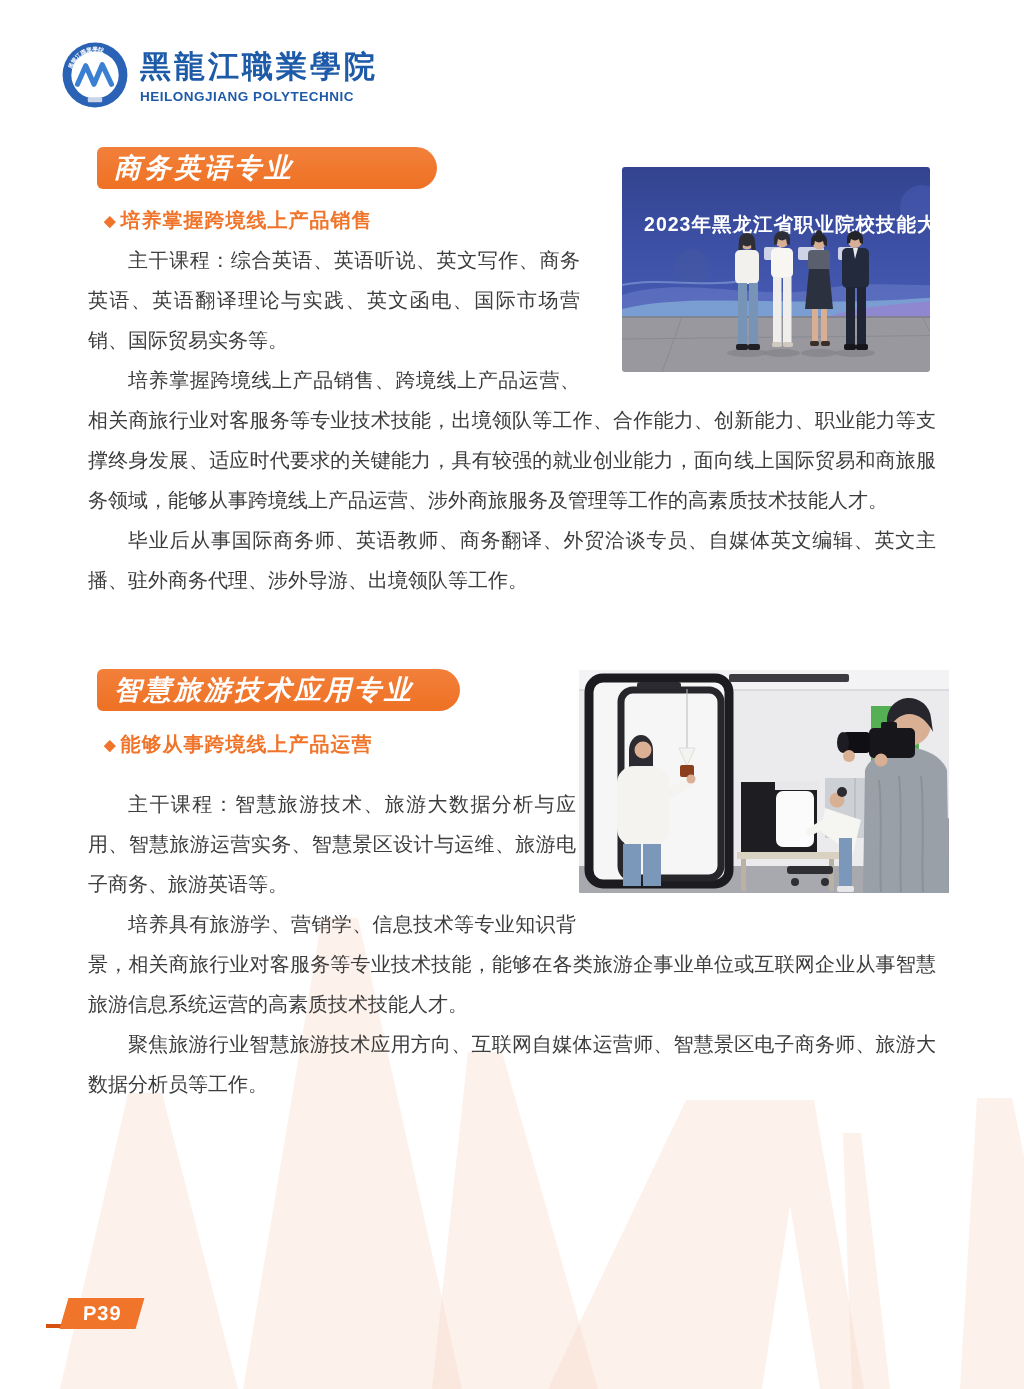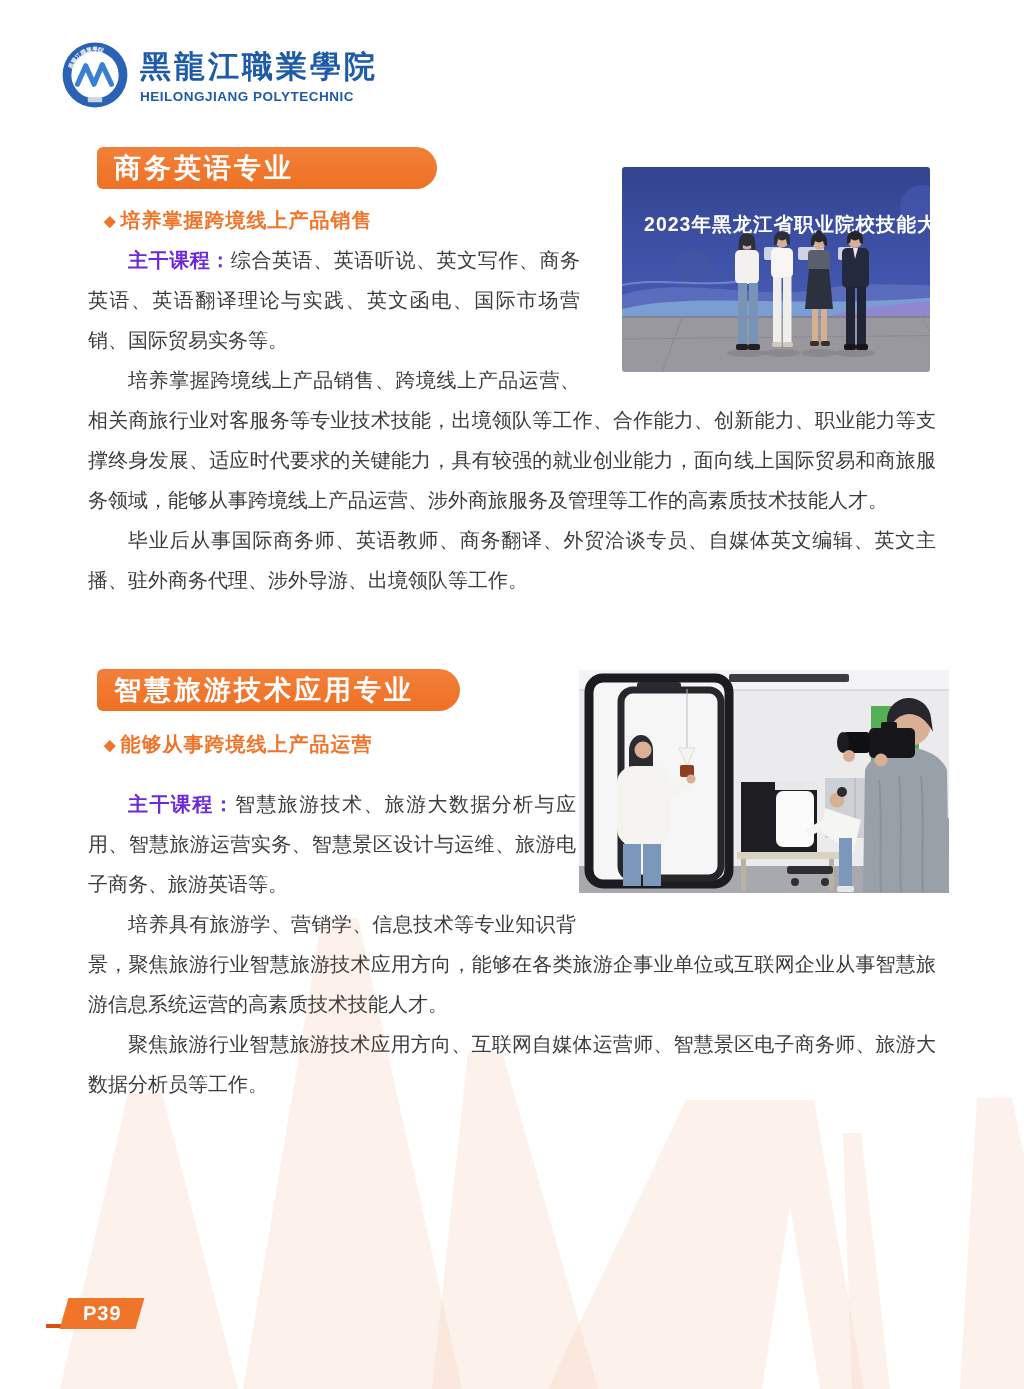--- a/index.html
+++ b/index.html
@@ -20,21 +20,21 @@
   .logo-en{
     color:#1d5aa8;font-size:13.5px;font-weight:bold;letter-spacing:.5px;
     margin-top:2px;line-height:15px;
   }
   
   .banner{
     position:absolute;left:97px;height:42px;z-index:2;
     background:linear-gradient(180deg,#f2803a 0%,#ee7124 100%);
     border-radius:6px 21px 21px 6px;
     display:flex;align-items:center;padding-left:17px;box-sizing:border-box;
-    color:#ffffff;font-size:27px;font-weight:bold;letter-spacing:3px;
+    color:#ffffff;font-size:27px;font-weight:bold;letter-spacing:3px;font-style:italic;
   }
   .banner-1{top:147px;width:340px;}
   .banner-2{top:669px;width:363px;}
   
   .tagline{
     position:absolute;left:104px;z-index:2;color:#f0752b;font-weight:bold;
     font-size:20px;letter-spacing:1px;display:flex;align-items:center;
   }
   .tagline-1{top:207px;}
   .tagline-2{top:731px;}
@@ -43,21 +43,21 @@
   .content{
     position:absolute;left:88px;width:848px;z-index:2;
     color:#3c3c3c;font-size:20px;line-height:40px;text-align:justify;
   }
   .content-1{top:240px;height:370px;}
   .content-2{top:784px;height:330px;}
   .content p{margin:0;text-indent:2em;}
   .img-spacer{float:right;}
   .spacer-1{width:356px;height:133px;}
   .spacer-2{width:360px;height:130px;}
-  .orange-label{color:#6d28d9;font-weight:bold;}
+  .orange-label{color:#404040;font-weight:normal;}
   
   .photo{position:absolute;z-index:3;overflow:hidden;border-radius:3px;line-height:0;}
   .photo-1{left:582px;top:167px;width:308px;height:205px;margin-left:40px;}
   .photo-2{left:578px;top:670px;width:372px;height:223px;}
   
   .badge-line{position:absolute;left:46px;top:1324px;width:54px;height:4px;background:#d6500f;z-index:3;}
   .badge{
     position:absolute;left:64px;top:1298px;width:76px;height:31px;background:#f0752b;
     transform:skewX(-16deg);z-index:4;display:flex;align-items:center;justify-content:center;
   }
@@ -263,21 +263,21 @@
         <ellipse cx="264" cy="72.5" rx="6" ry="10.5" fill="#1c1c22"></ellipse>
         <circle cx="270" cy="86" r="6" fill="#d9b094"></circle>
         <circle cx="302" cy="90" r="6.5" fill="#d9b094"></circle>
       </g>
     </svg>
   </div>
 
   <div class="content content-2">
     <div class="img-spacer spacer-2"></div>
     <p><span class="orange-label">主干课程：</span><span>智慧旅游技术、旅游大数据分析与应用、智慧旅游运营实务、智慧景区设计与运维、旅游电子商务、旅游英语等。</span></p>
-    <p>培养具有旅游学、营销学、信息技术等专业知识背景，聚焦旅游行业智慧旅游技术应用方向，能够在各类旅游企事业单位或互联网企业从事智慧旅游信息系统运营的高素质技术技能人才。</p>
+    <p>培养具有旅游学、营销学、信息技术等专业知识背景，相关商旅行业对客服务等专业技术技能，能够在各类旅游企事业单位或互联网企业从事智慧旅游信息系统运营的高素质技术技能人才。</p>
     <p>聚焦旅游行业智慧旅游技术应用方向、互联网自媒体运营师、智慧景区电子商务师、旅游大数据分析员等工作。</p>
   </div>
 
   <div class="badge-line"></div>
   <div class="badge">
     <span>P39</span>
   </div>
 
 </div>
 

